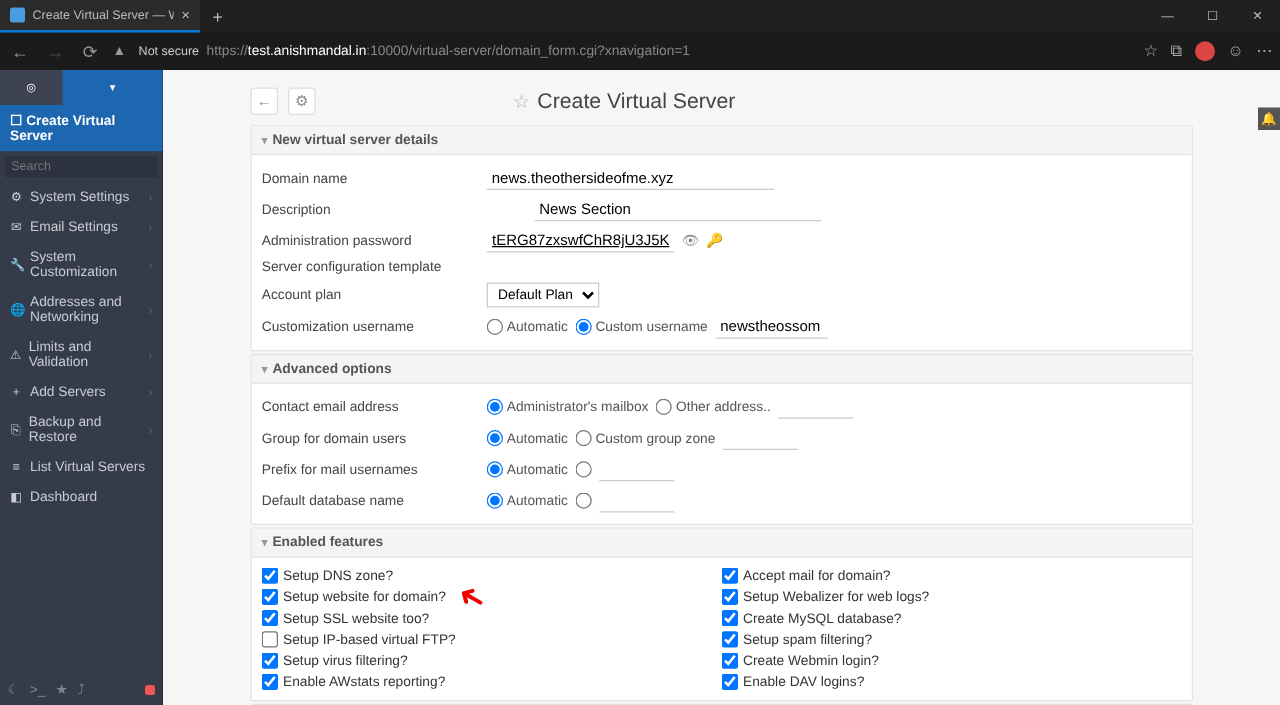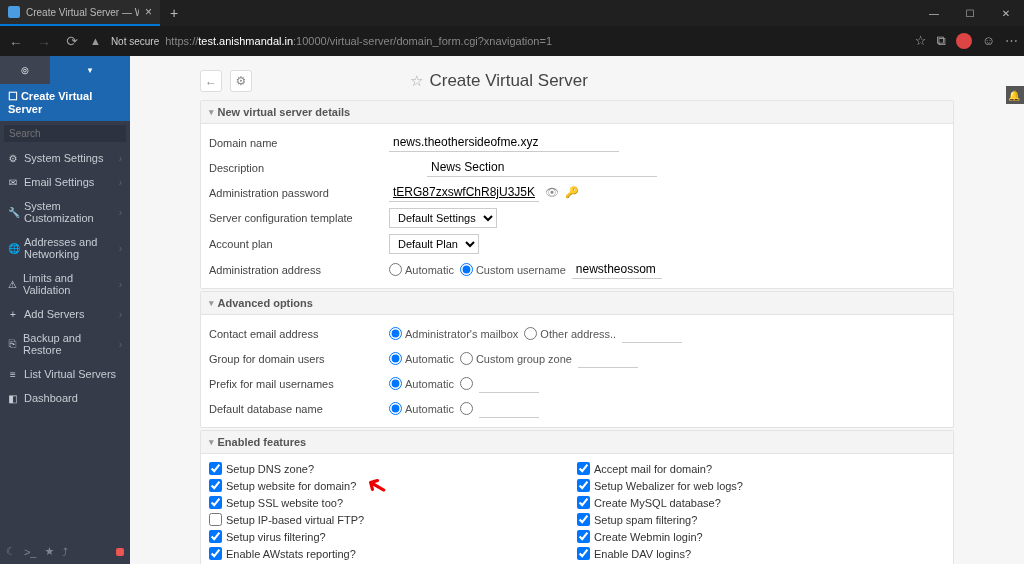--- a/index.html
+++ b/index.html
@@ -212,32 +212,29 @@
           <div class="form-row">
             <div class="form-label">Administration password</div>
             <div class="form-controls">
               <input type="text" class="tb" style="width: 150px; text-decoration: underline;" value="tERG87zxswfChR8jU3J5KH">
               <span class="icon-small">👁</span>
               <span class="icon-small">🔑</span>
             </div>
           </div>
           <div class="form-row">
             <div class="form-label">Server configuration template</div>
-            <div class="form-controls">
-                <select class="dd"><option>Default Settings</option></select>
-              </div>
           </div>
           <div class="form-row">
             <div class="form-label">Account plan</div>
             <div class="form-controls">
                 <select class="dd"><option>Default Plan</option></select>
               </div>
           </div>
           <div class="form-row">
-            <div class="form-label">Administration address</div>
+            <div class="form-label">Customization username</div>
             <div class="form-controls">
               <label class="radio-lbl">
                   <input type="radio" name="un" style=""> 
                   <span>Automatic</span>
                 </label>
               <label class="radio-lbl">
                   <input type="radio" name="un" checked="" style=""> 
                   <span>Custom username</span>
                 </label>
               <input type="text" class="tb" style="width: 90px;" value="newstheossom">

